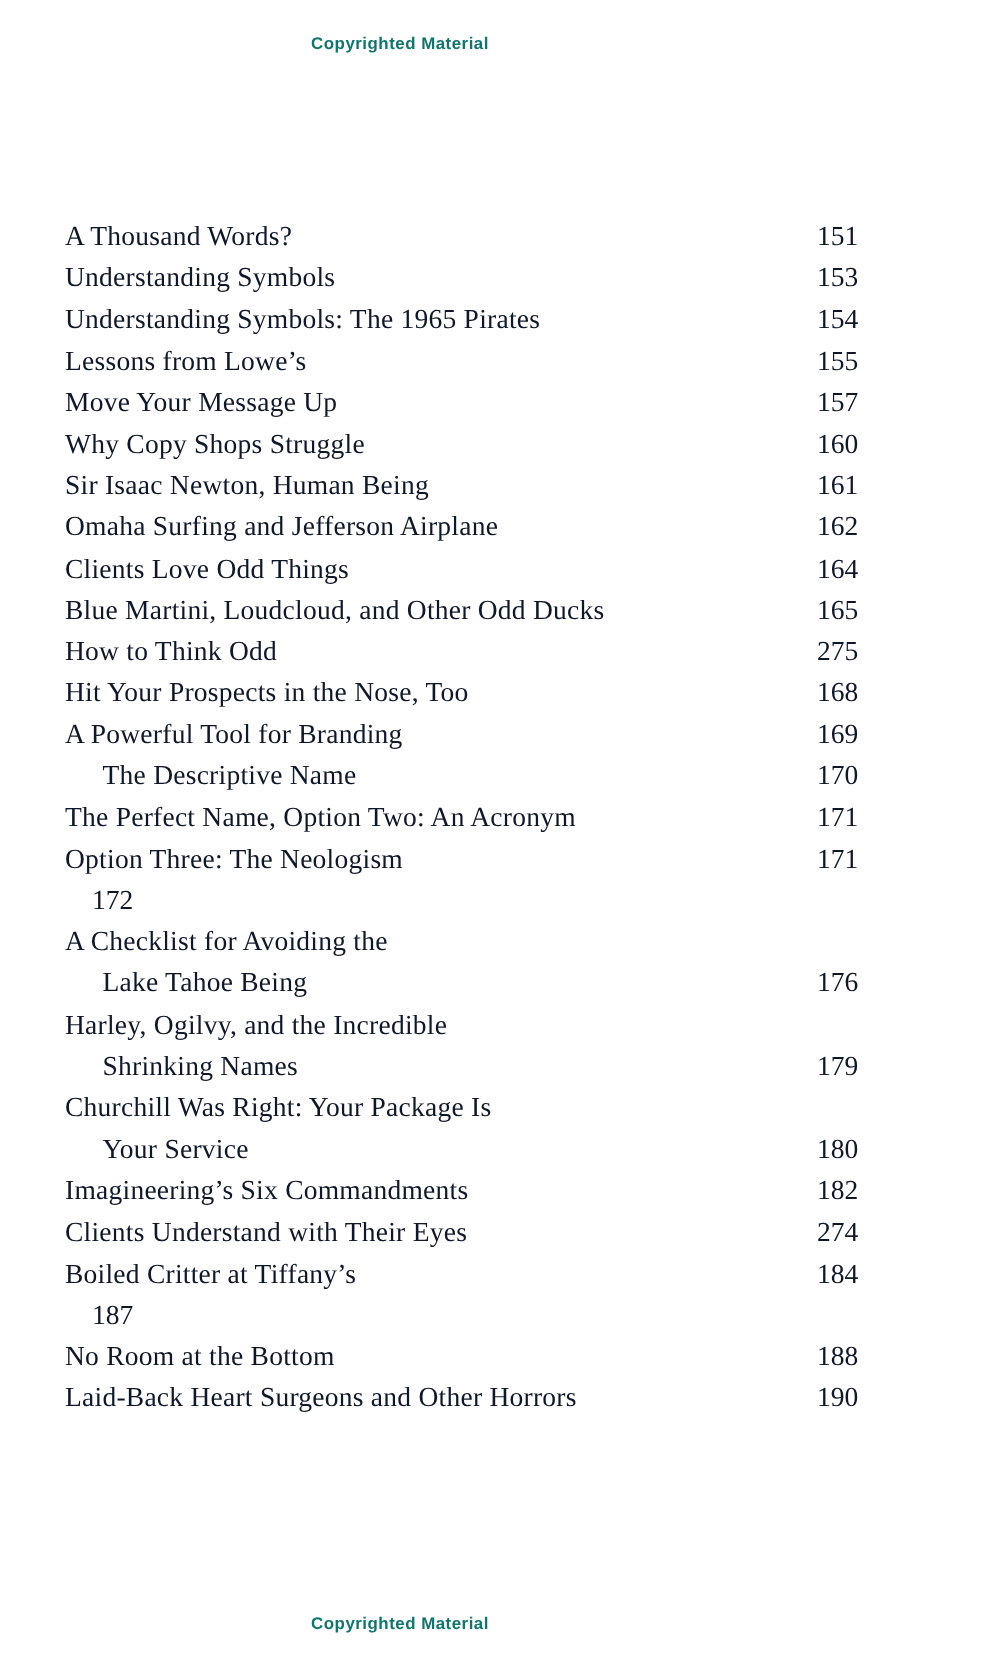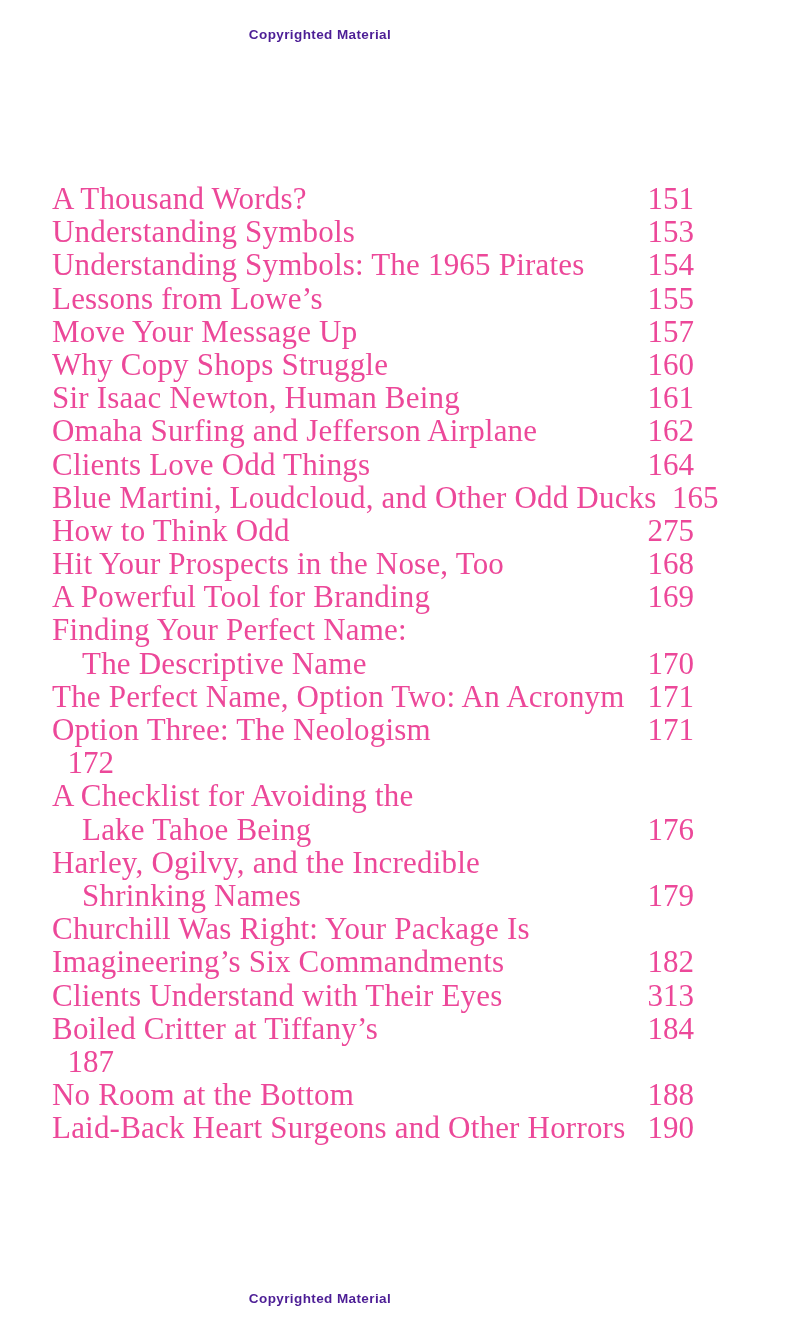--- a/index.html
+++ b/index.html
@@ -15,50 +15,50 @@
   }
   .copyright {
     position: absolute;
     left: 0;
     width: 640px;
     text-align: center;
     font-family: "Liberation Sans", sans-serif;
     font-size: 13.5px;
     font-weight: bold;
     letter-spacing: 0.4px;
-    color: #4c1d95;
+    color: #0f766e;
   }
   .copyright-top { top: 27px; }
   .copyright-bottom { top: 1291px; }
 
   .toc {
     position: absolute;
     left: 52px;
-    top: 182px;
+    top: 172px;
     width: 642px;
     font-family: "Liberation Serif", "DejaVu Serif", serif;
-    font-size: 31px;
-    color: #ec4899;
+    font-size: 22px;
+    color: #0f172a;
   }
   .toc-row {
     display: flex;
     justify-content: space-between;
     align-items: baseline;
     line-height: 33.2px;
     height: 33.2px;
     white-space: nowrap;
   }
   .toc-row .title {
     letter-spacing: 0.2px;
   }
   .toc-row.indent .title {
     padding-left: 30px;
   }
   .toc-row .page {
-    text-align: right;
+    text-align: center;
     min-width: 48px;
     padding-left: 14px;
   }
 </style>
 </head>
 <body>
 
 <div class="copyright copyright-top">Copyrighted Material</div>
 
 <div class="toc">
@@ -108,24 +108,20 @@
     <span class="page">275</span>
   </div>
     <div class="toc-row">
     <span class="title">Hit Your Prospects in the Nose, Too</span>
     <span class="page">168</span>
   </div>
     <div class="toc-row">
     <span class="title">A Powerful Tool for Branding</span>
     <span class="page">169</span>
   </div>
-    <div class="toc-row">
-    <span class="title">Finding Your Perfect Name:</span>
-    <span class="page"></span>
-  </div>
     <div class="toc-row indent">
     <span class="title">The Descriptive Name</span>
     <span class="page">170</span>
   </div>
     <div class="toc-row">
     <span class="title">The Perfect Name, Option Two: An Acronym</span>
     <span class="page">171</span>
   </div>
     <div class="toc-row">
     <span class="title">Option Three: The Neologism</span>
@@ -147,27 +143,31 @@
     <span class="page"></span>
   </div>
     <div class="toc-row indent">
     <span class="title">Shrinking Names</span>
     <span class="page">179</span>
   </div>
     <div class="toc-row">
     <span class="title">Churchill Was Right: Your Package Is</span>
     <span class="page"></span>
   </div>
+    <div class="toc-row indent">
+    <span class="title">Your Service</span>
+    <span class="page">180</span>
+  </div>
     <div class="toc-row">
     <span class="title">Imagineering’s Six Commandments</span>
     <span class="page">182</span>
   </div>
     <div class="toc-row">
     <span class="title">Clients Understand with Their Eyes</span>
-    <span class="page">313</span>
+    <span class="page">274</span>
   </div>
     <div class="toc-row">
     <span class="title">Boiled Critter at Tiffany’s</span>
     <span class="page">184</span>
   </div>
     <div class="toc-row">
     <span class="page">187</span>
   </div>
     <div class="toc-row">
     <span class="title">No Room at the Bottom</span>

